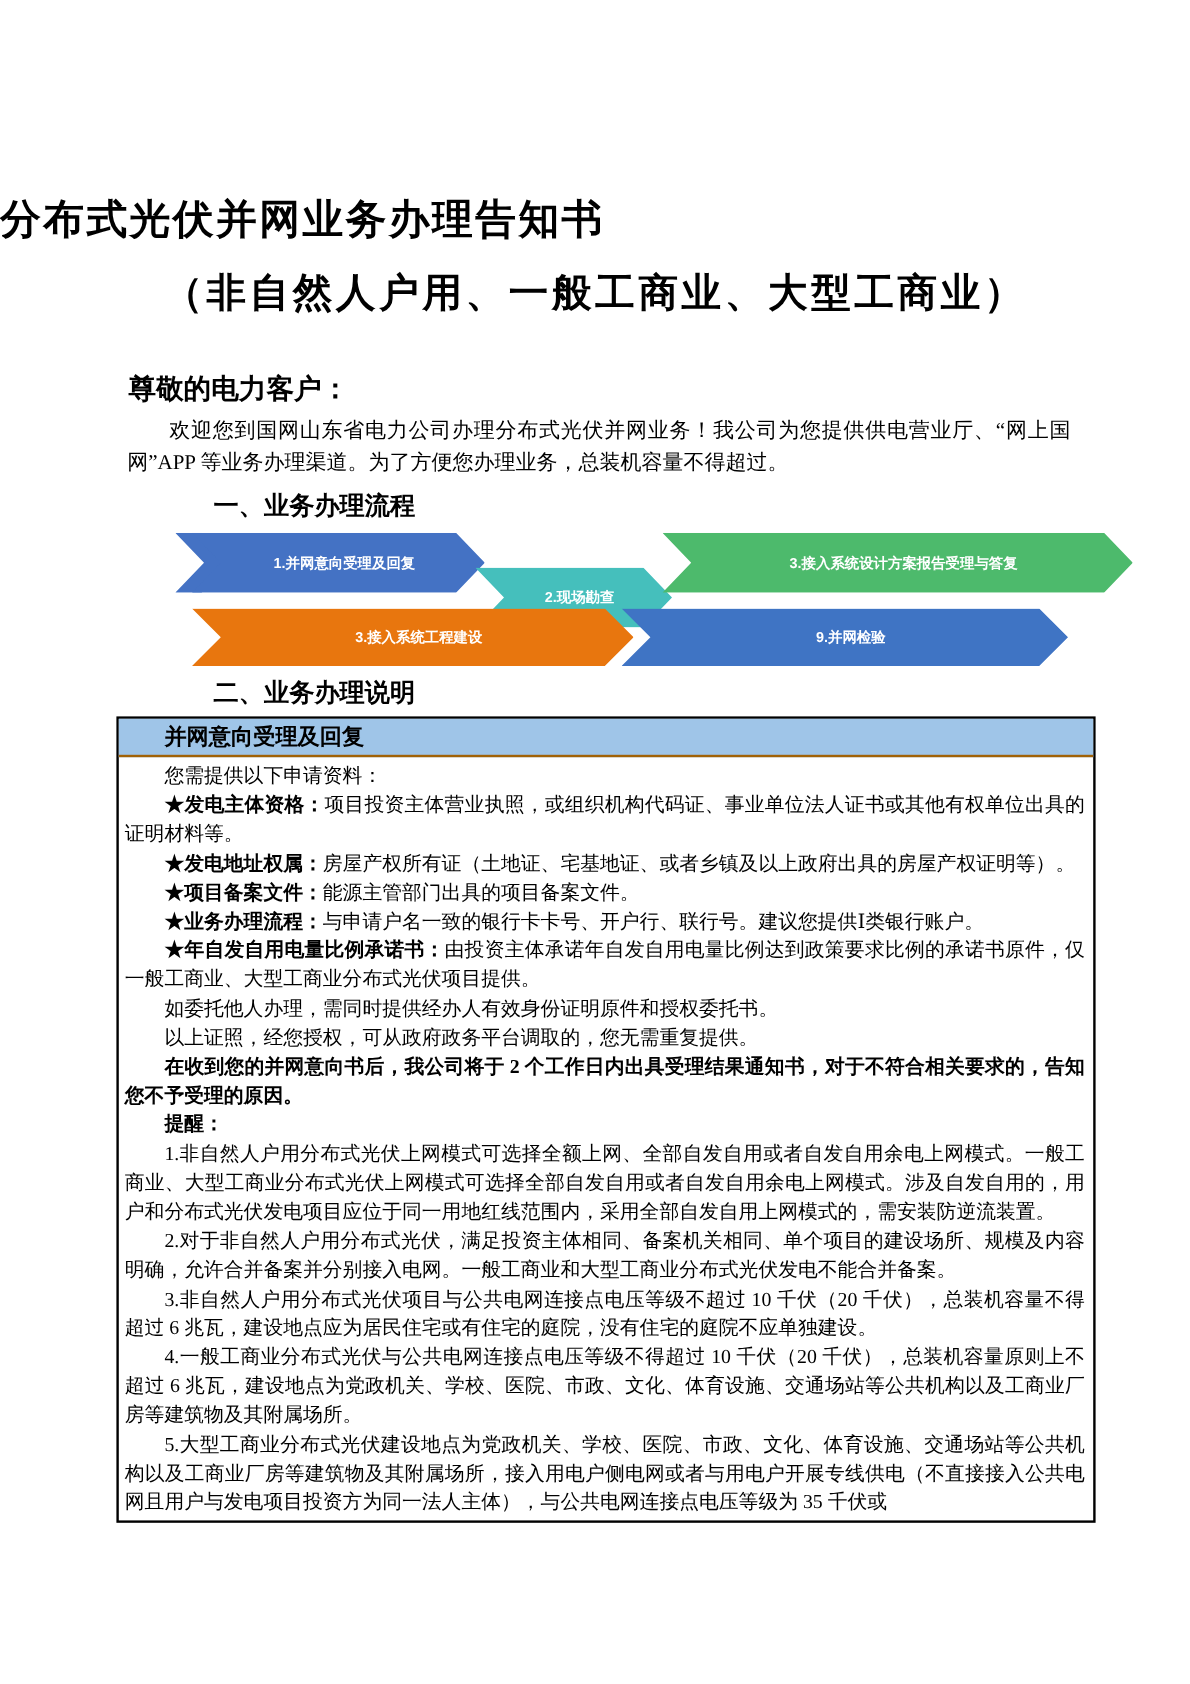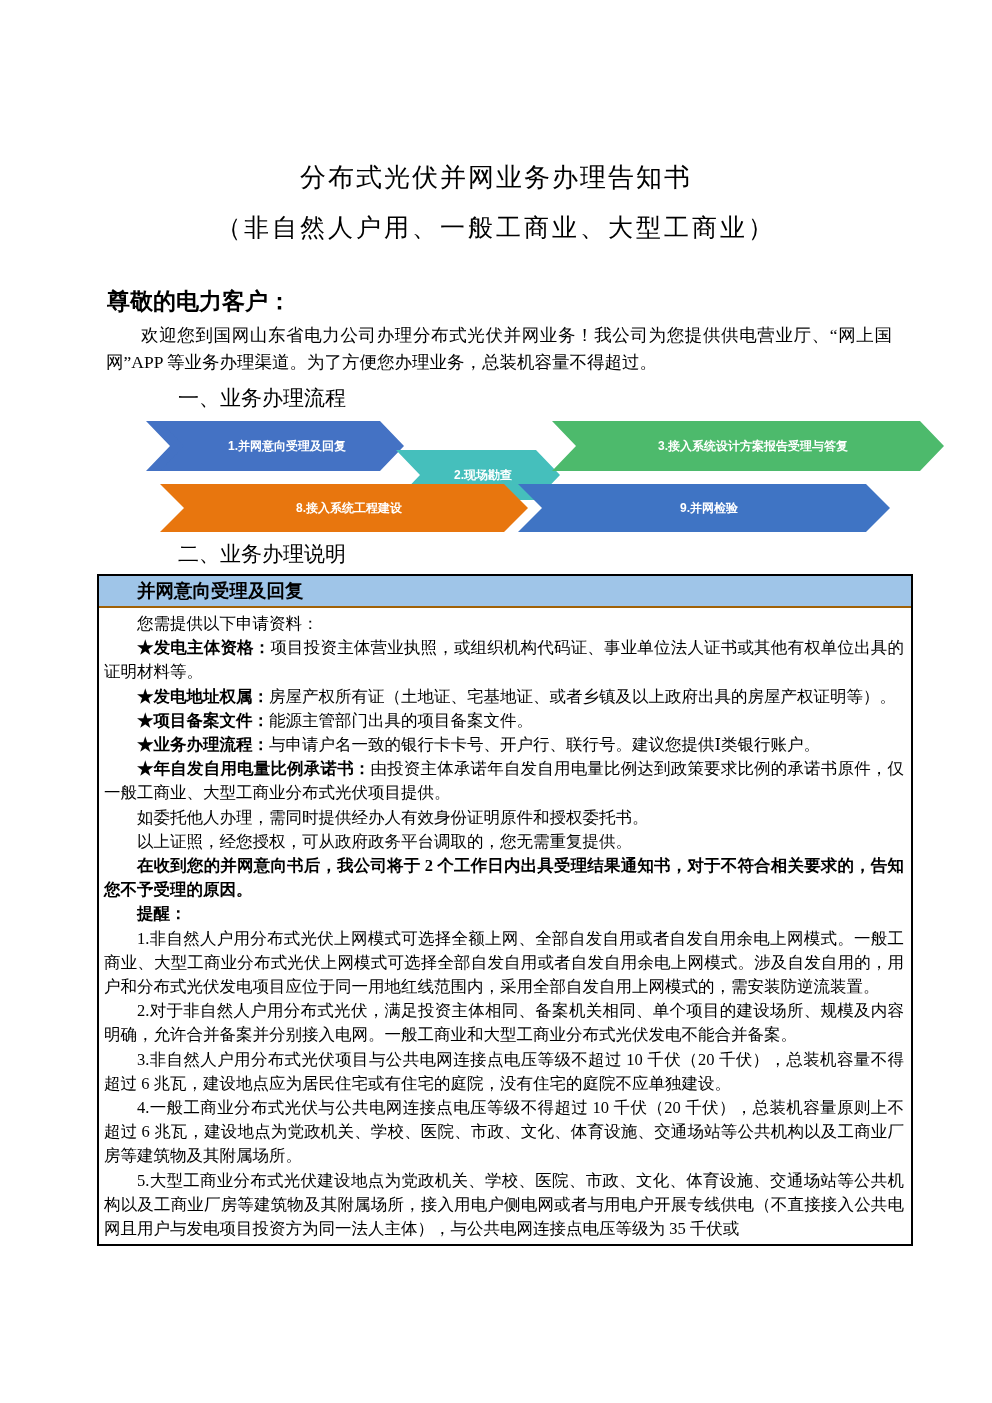--- a/index.html
+++ b/index.html
@@ -6,37 +6,37 @@
   html, body { background: #ffffff; }
   body {
     width: 992px; height: 1403px;
     position: relative; overflow: hidden;
     font-family: "Liberation Serif", "DejaVu Serif", serif;
     color: #000;
   }
   .page { width: 992px; height: 1403px; padding-top: 160px; }
 
   .doc-title {
-    text-align: center; font-size: 26px; font-weight: normal;
+    text-align: left; font-size: 34px; font-weight: bold;
     letter-spacing: 2px;
     font-family: "Liberation Serif", "DejaVu Serif", serif;
   }
   .doc-subtitle {
-    text-align: center; font-size: 25px; font-weight: normal;
+    text-align: center; font-size: 33px; font-weight: bold;
     margin-top: 16px; letter-spacing: 3px;
   }
   .greeting {
     margin: 42px 0 0 107px; font-size: 23px; font-weight: bold;
   }
   .intro {
     margin: 5px 100px 0 106px; font-size: 17.5px; line-height: 27px;
     text-indent: 2em; text-align: justify;
   }
   .sec-heading {
-    margin-left: 178px; font-size: 21px; font-weight: normal;
+    margin-left: 178px; font-size: 21px; font-weight: bold;
     font-family: "Liberation Sans", "DejaVu Sans", sans-serif;
   }
   .sec-heading.first { margin-top: 8px; }
   .sec-heading.second { margin-top: 8px; }
 
   .flow-row { position: relative; }
   #flow-row1 { margin: 9px 0 0 146px; width: 800px; height: 50px; }
   #flow-row2 { margin: 13px 0 0 160px; width: 730px; height: 48px; }
 
   .lead-chevron {
@@ -96,21 +96,21 @@
     <div class="banner step2" style="background: rgb(69, 191, 188);">
       <span>2.现场勘查</span>
     </div>
     <div class="banner step3" style="background: rgb(77, 186, 108);">
       <span>3.接入系统设计方案报告受理与答复</span>
     </div>
   </div>
 
   <div class="flow-row" id="flow-row2">
     <div class="banner step4" style="background: rgb(232, 118, 14);">
-      <span>8.接入系统工程建设</span>
+      <span>3.接入系统工程建设</span>
     </div>
     <div class="banner step5" style="background: rgb(63, 116, 196);">
       <span>9.并网检验</span>
     </div>
   </div>
 
   <div class="sec-heading second">二、业务办理说明</div>
 
   <div class="notice-box">
     <div class="box-header">并网意向受理及回复</div>

